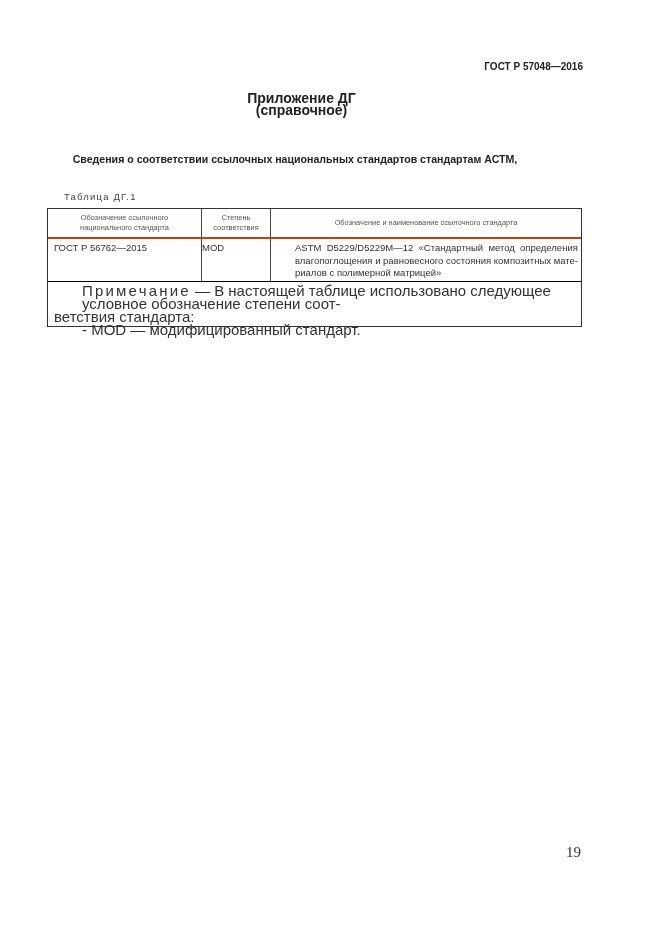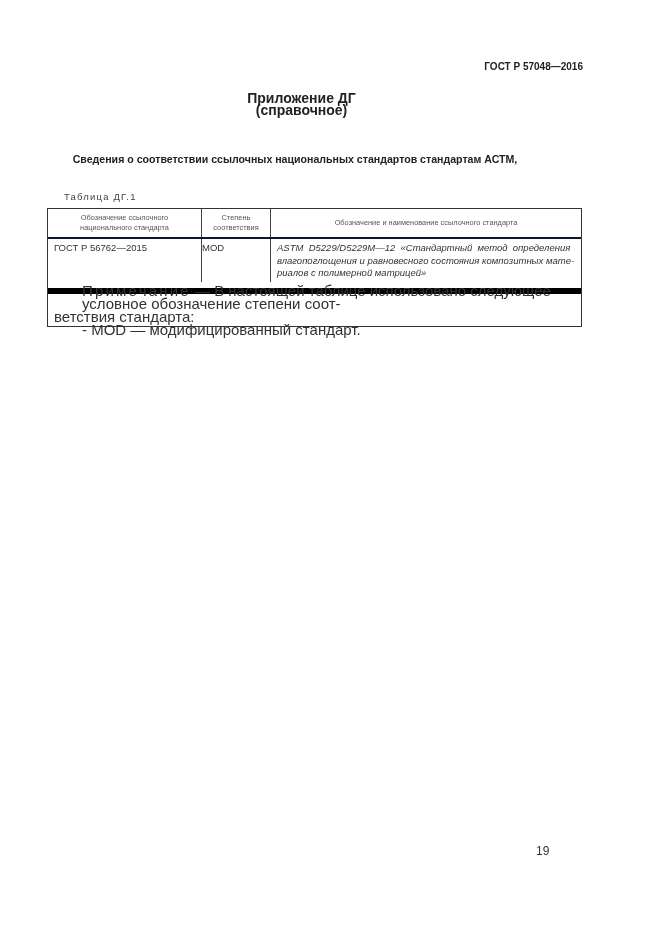--- a/index.html
+++ b/index.html
@@ -23,41 +23,41 @@
   .caption {
     position: absolute; left: 48px; top: 191px;
     font-size: 9.5px; letter-spacing: 1.2px; color: #444; margin-left: 16px;
   }
   .table-box {
     position: absolute; left: 47px; top: 208px; width: 535px; height: 119px;
     border: 1px solid #333; box-sizing: border-box;
   }
   .hdr {
     position: absolute; left: 0; top: 0; width: 100%; height: 30px;
-    border-bottom: 2px solid #0f172a; box-sizing: border-box;
+    border-bottom: 2px solid #c2410c; box-sizing: border-box;
   }
   .vline { position: absolute; width: 1px; background: #444; }
   .hcell {
     position: absolute; top: 0; height: 28px;
     display: flex; align-items: center; justify-content: center;
     text-align: center; font-size: 7.4px; line-height: 10px; color: #555;
   }
   .row {
-    position: absolute; left: 0; top: 30px; width: 100%; height: 55px;
-    border-bottom: 6px solid #000000; box-sizing: border-box;
+    position: absolute; left: 0; top: 30px; width: 100%; height: 43px;
+    border-bottom: 1px solid #000000; box-sizing: border-box;
   }
   .dcell { position: absolute; top: 3px; font-size: 9.5px; line-height: 12.5px; color: #333; }
   .note {
     position: absolute; left: 0; top: 75px; width: 100%;
     font-size: 15px; line-height: 13px; color: #333;
   }
   .note p { margin: 0; }
   .spaced { letter-spacing: 2.2px; }
   .page-num {
-    position: absolute; top: 844px; left: 536px; font-size: 12px; color: #333;
+    position: absolute; top: 844px; left: 566px; font-size: 15px; color: #333; font-family: Liberation Serif, serif;
   }
 </style>
 </head>
 <body>
 
 <div class="doc-code">ГОСТ Р 57048—2016</div>
 
 <div class="annex">
   <div>Приложение ДГ</div>
   <div>(справочное)</div>
@@ -88,21 +88,21 @@
       </div>
     </div>
     <div class="hcell" style="left:223px; width:310px;">
       <div>Обозначение и наименование ссылочного стандарта</div>
     </div>
   </div>
 
   <div class="row">
     <div class="dcell" style="left:6px;">ГОСТ Р 56762—2015</div>
     <div class="dcell" style="left:154px; width:68px; ">MOD</div>
-    <div class="dcell" style="left:229px; width:300px;font-style:italic;">
+    <div class="dcell" style="left:247px; width:300px;">
       <div style="white-space:pre;">ASTM  D5229/D5229M—12  «Стандартный  метод  определения</div>
       <div>влагопоглощения и равновесного состояния композитных мате-</div>
       <div>риалов с полимерной матрицей»</div>
     </div>
   </div>
 
   <div class="note">
     <p style="padding-left:34px;"><span class="spaced">Примечание</span><span> — В настоящей таблице использовано следующее условное обозначение степени соот-</span></p>
     <p style="padding-left:6px;">ветствия стандарта:</p>
     <p style="padding-left:34px;">- MOD — модифицированный стандарт.</p>

